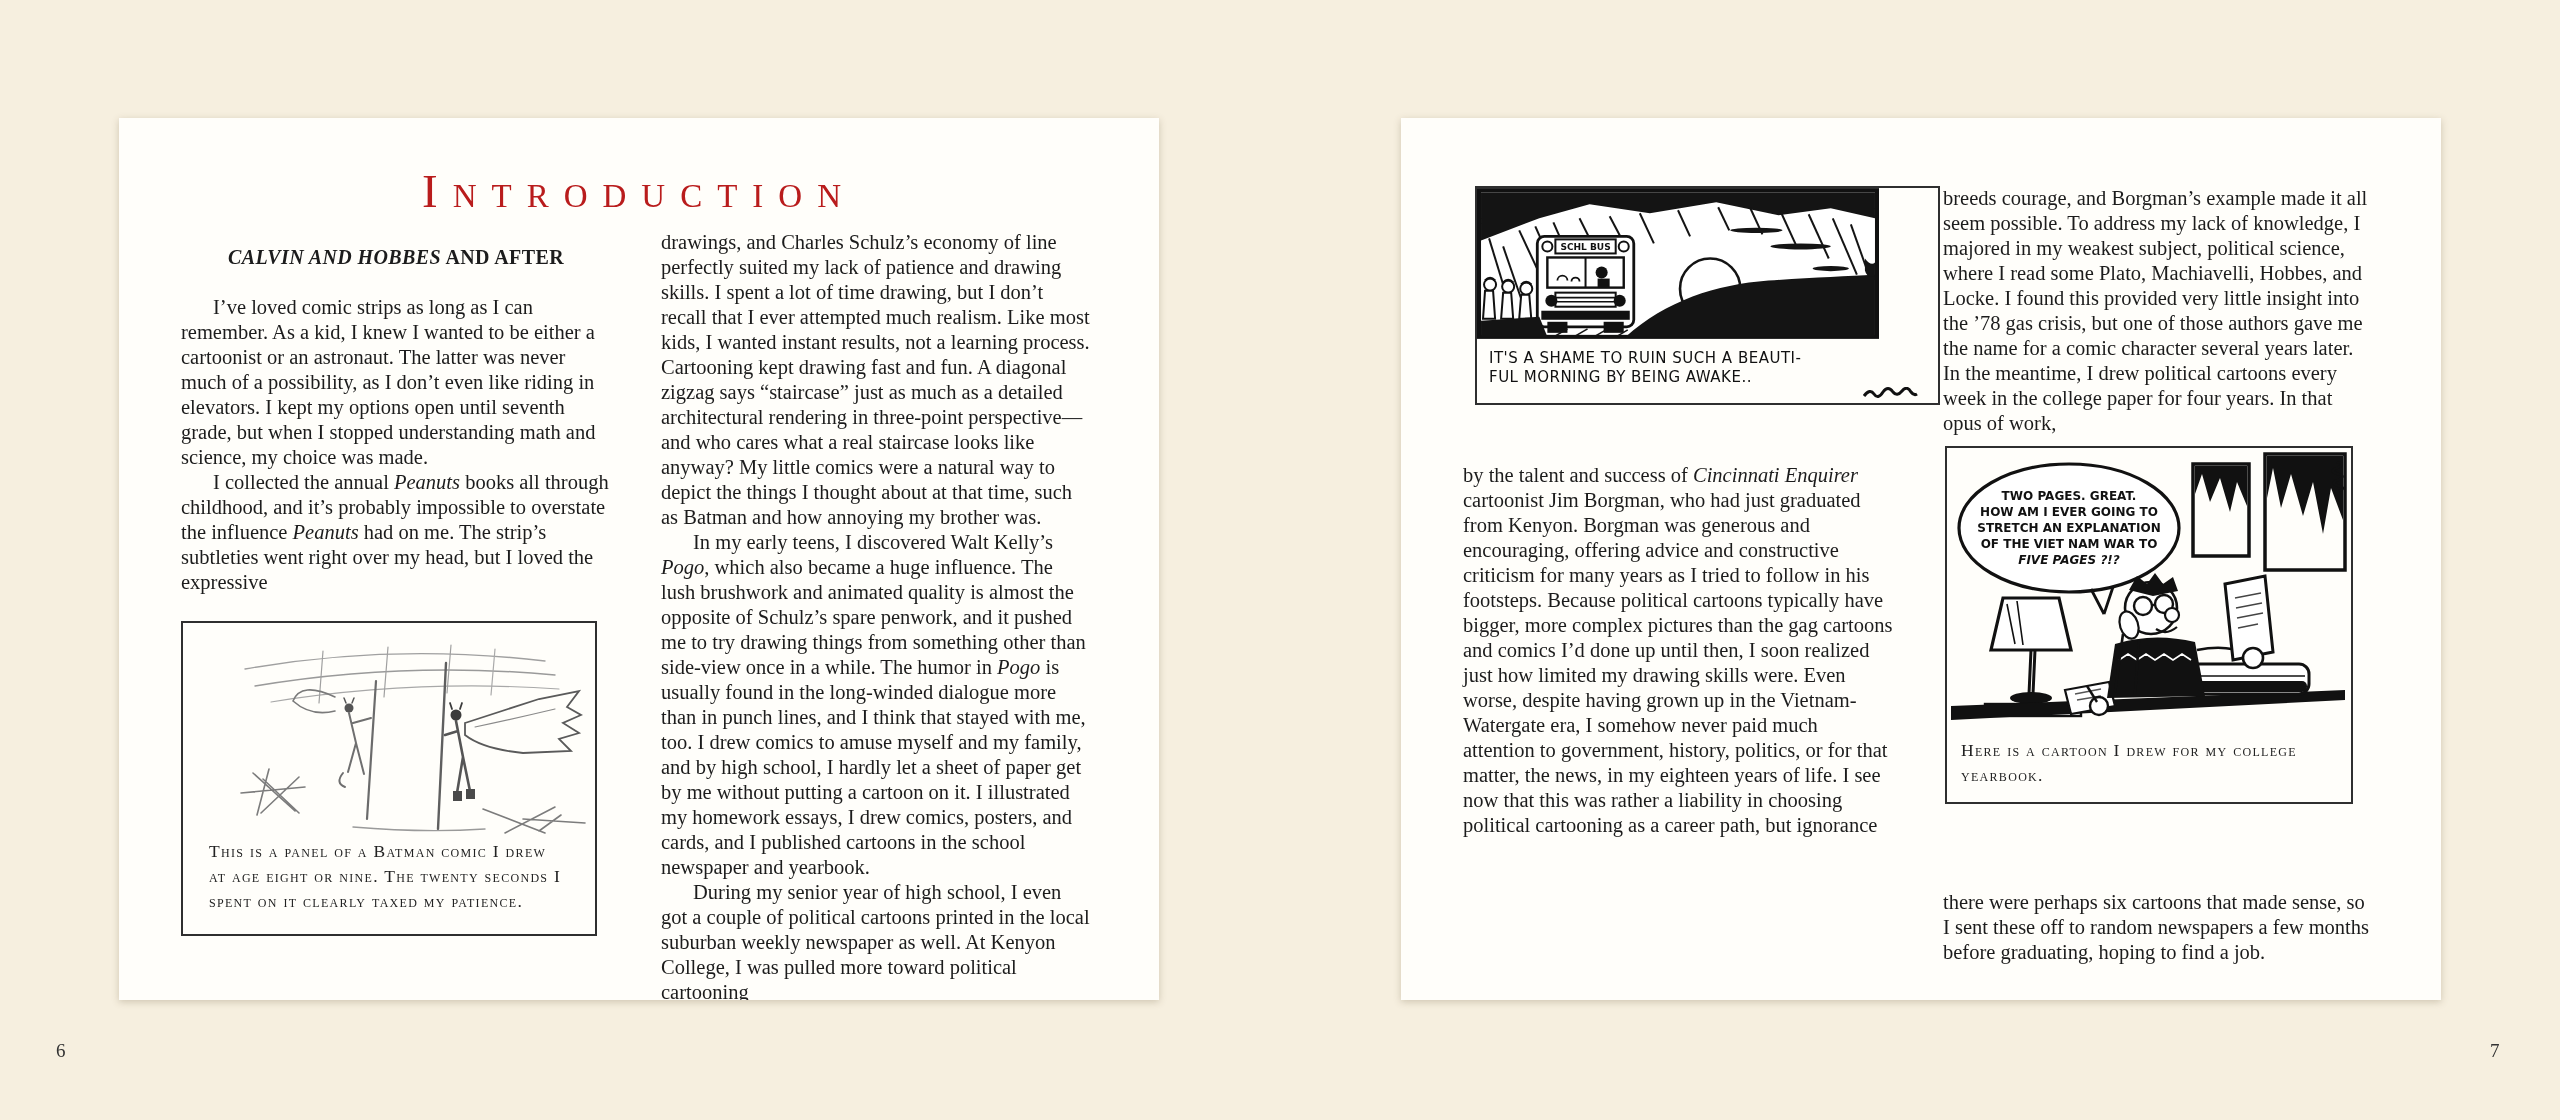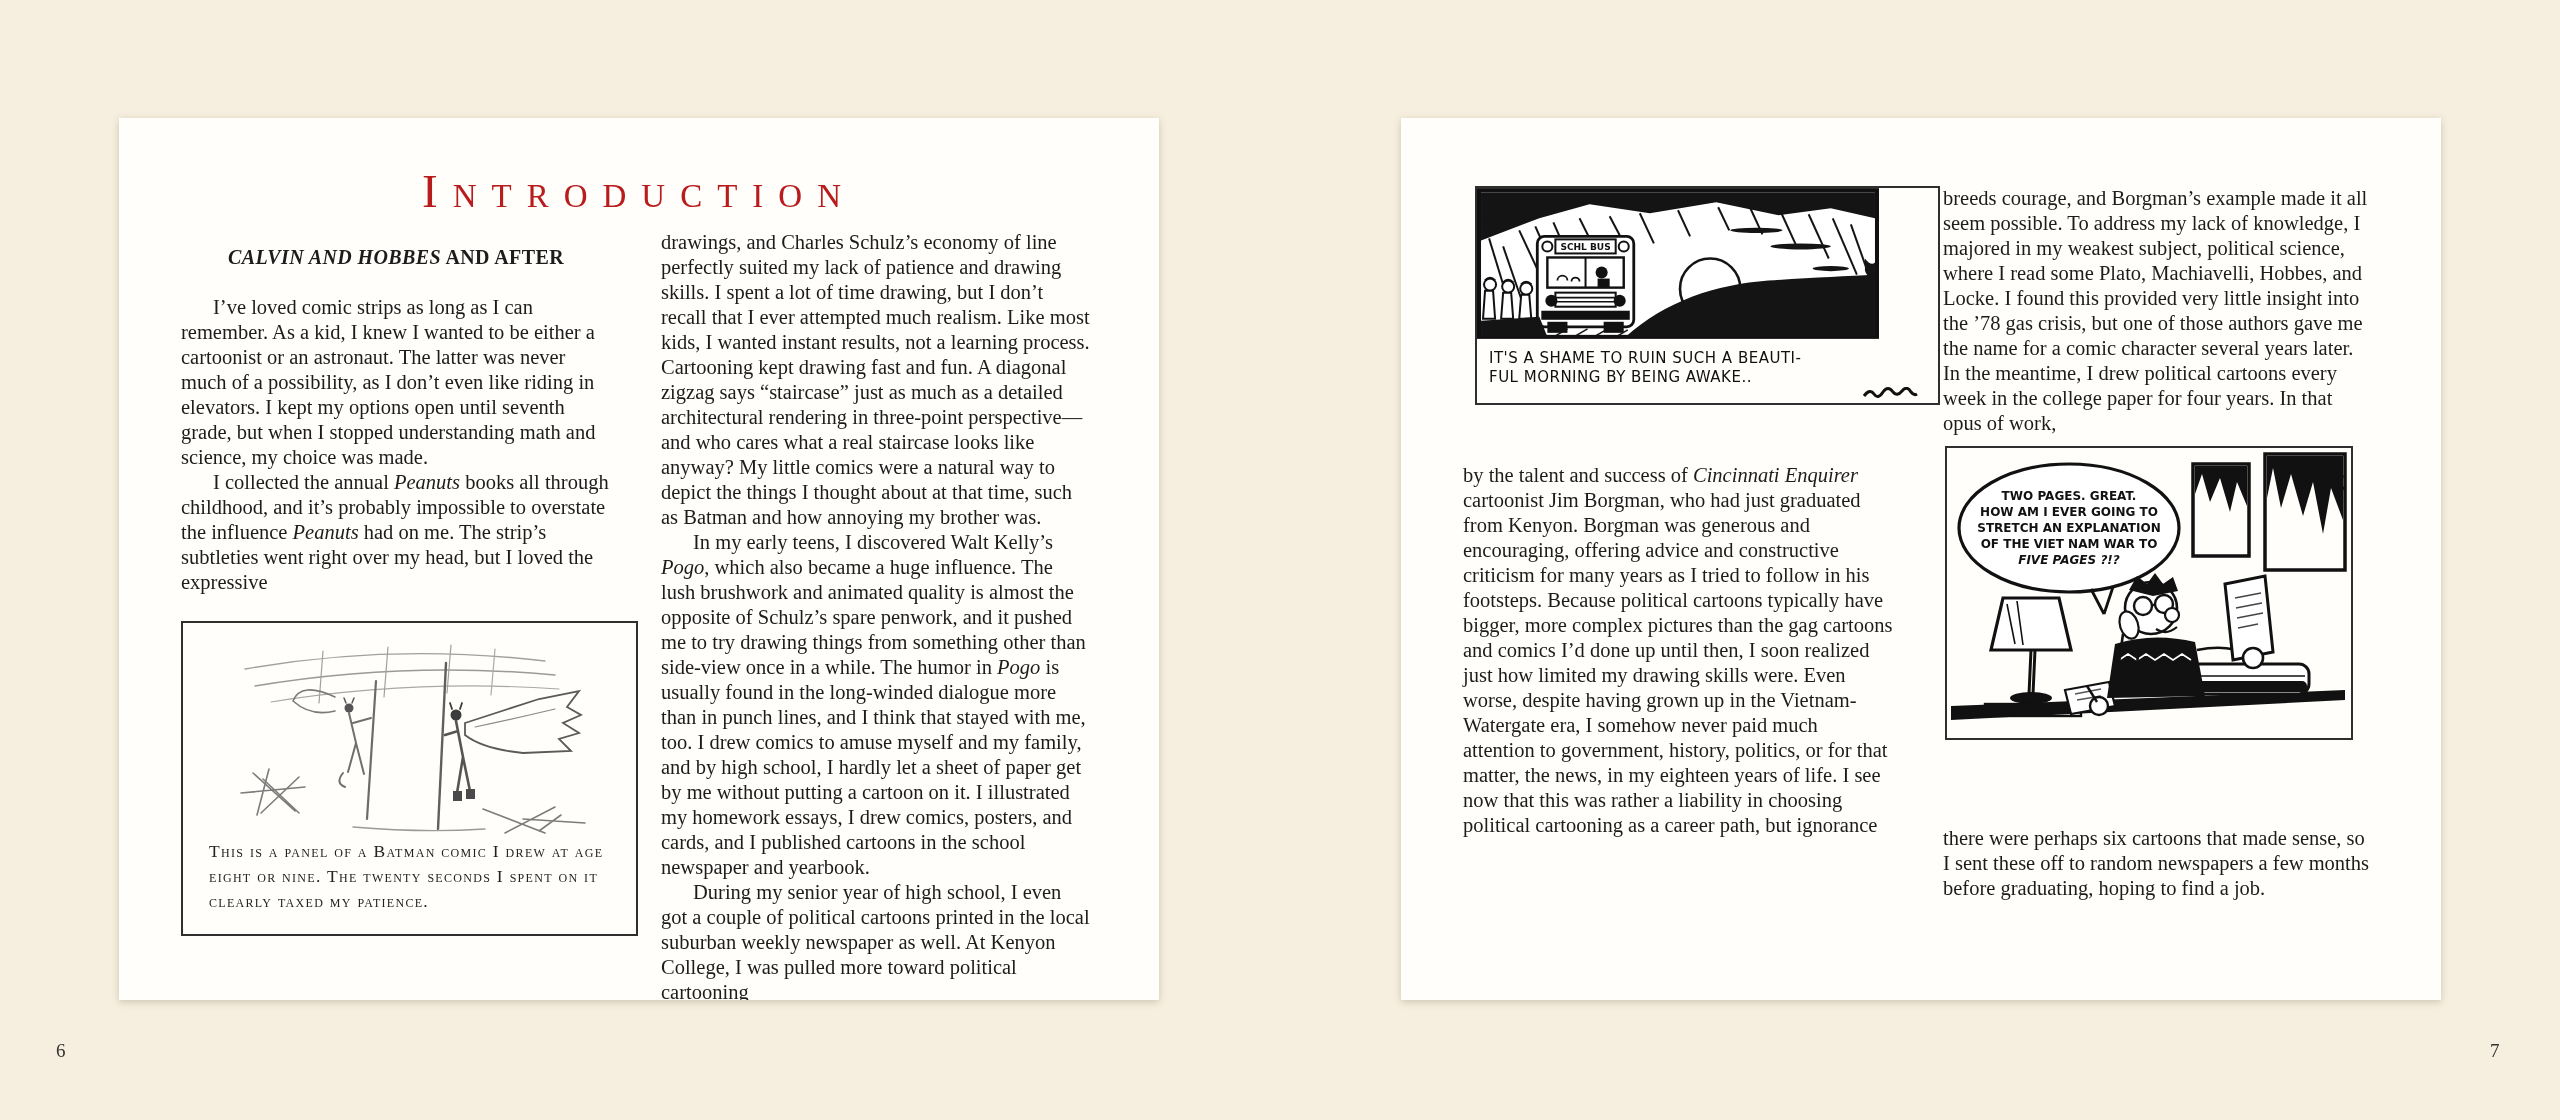--- a/index.html
+++ b/index.html
@@ -48,21 +48,21 @@
     font-size:20.5px;
     line-height:25px;
     text-align:left;
   }
   p.ind { text-indent:32px; }
 
   .figure-box {
     border:2px solid #2f2f2f;
     background:#fffefa;
   }
-  .batman-box { margin-top:26px; width:457px; }
+  .batman-box { margin-top:26px; width:416px; }
   .bus-box { width:465px; margin-left:12px; }
   .yearbook-box { width:408px; margin-left:2px; margin-top:10px; }
 
   .fig-caption {
     font-variant:small-caps;
     font-size:17.5px;
     line-height:25px;
     letter-spacing:1.3px;
     color:#222;
   }
@@ -305,20 +305,21 @@
               <path d="M168,244 L176,186 M188,246 L192,192" stroke="#111" stroke-width="2.6"></path>
               <path d="M250,202 Q280,196 300,206" stroke="#111" stroke-width="2.6"></path>
             </g>
 
             <g>
               <polygon points="278,136 318,128 326,204 286,212" fill="#ffffff" stroke="#111" stroke-width="3"></polygon>
               <path d="M288,150 l26,-5 M289,160 l26,-5 M290,170 l26,-5 M291,180 l20,-4" stroke="#444" stroke-width="1.4"></path>
               <circle cx="306" cy="210" r="10" fill="#ffffff" stroke="#111" stroke-width="2.6"></circle>
             </g>
           </svg>
+          <div class="fig-caption">Here is a cartoon I drew for my college yearbook.</div>
         </div>
 
         <p class="body after-yearbook">there were perhaps six cartoons that made sense, so I sent these off to random newspapers a few months before graduating, hoping to find a job.</p>
       </div>
     </div>
   </div>
 </div>
 
 <div class="page-number page-number-left">6</div>
 <div class="page-number page-number-right">7</div>

